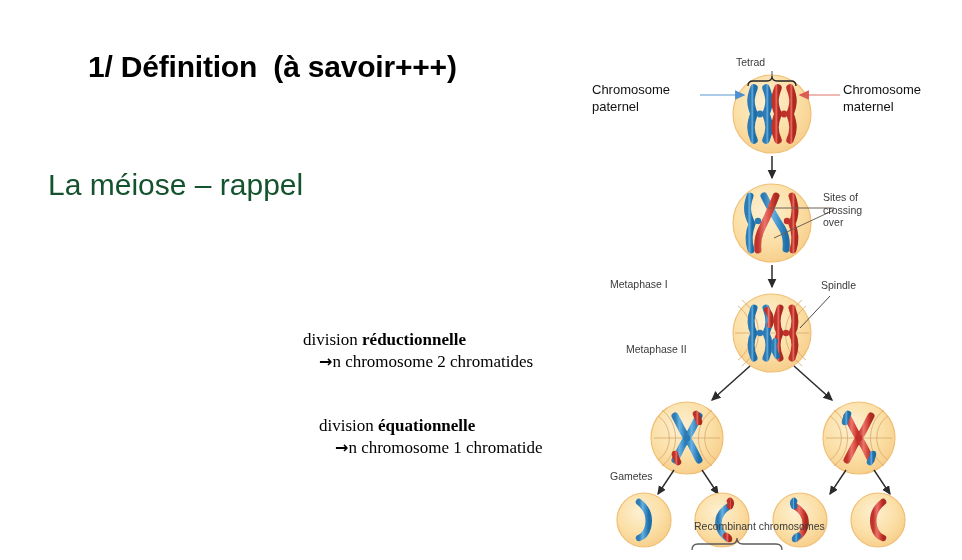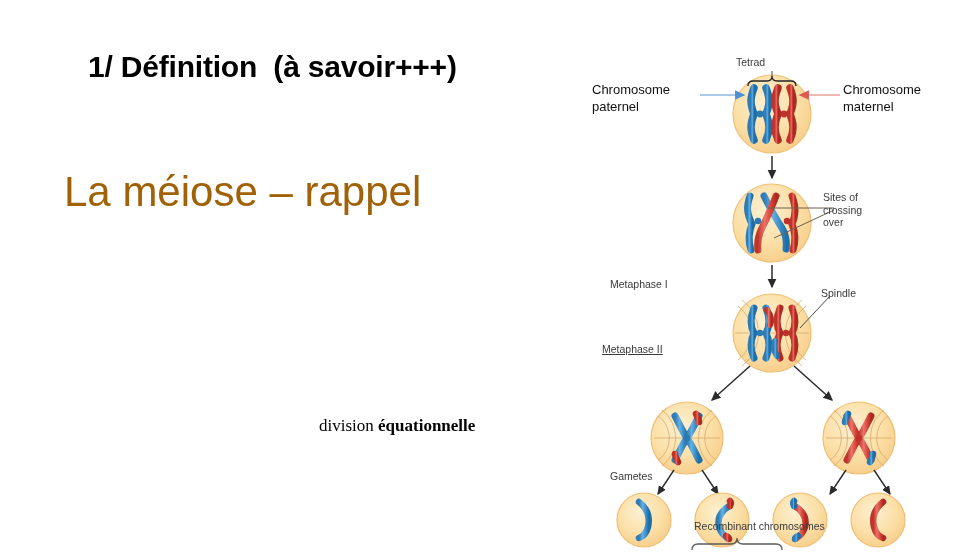--- a/index.html
+++ b/index.html
@@ -22,25 +22,25 @@
     left: 88px;
     top: 50px;
     font-size: 30px;
     font-weight: bold;
     color: #000000;
     letter-spacing: -0.2px;
     white-space: pre;
   }
   #slide-subtitle {
     position: absolute;
-    left: 64px;
+    left: 48px;
     top: 168px;
-    font-size: 42px;
+    font-size: 30px;
     font-weight: 300;
-    color: #a16207;
+    color: #14532d;
     white-space: pre;
   }
 
   .note-block {
     position: absolute;
     font-family: "Liberation Serif", serif;
     font-size: 17px;
     color: #000000;
     line-height: 1.32;
     white-space: nowrap;
@@ -79,36 +79,41 @@
   .fig-label-small {
     font-size: 10.5px;
     color: #3b3b3b;
     line-height: 1.2;
   }
   #lbl-chromosome-paternel { left: 14px; top: 44px; }
   #lbl-chromosome-maternel { left: 265px; top: 44px; }
   #lbl-tetrad       { left: 158px; top: 18px; }
   #lbl-crossing     { left: 245px; top: 153px; }
   #lbl-metaphase-1  { left: 32px; top: 240px; }
-  #lbl-spindle      { left: 243px; top: 249px; }
-  #lbl-metaphase-2  { left: 24px; top: 305px; text-decoration: underline; }
+  #lbl-spindle      { left: 243px; top: 241px; }
+  #lbl-metaphase-2  { left: 48px; top: 305px; }
   #lbl-gametes      { left: 32px; top: 404px; margin-top: 28px; }
   #lbl-recombinant  { left: 116px; top: 482px; text-align: right; }
 </style>
 </head>
 <body>
 
 <div id="slide">
 
   <div id="slide-title">1/ Définition  (à savoir+++)</div>
   <div id="slide-subtitle">La méiose – rappel</div>
 
+  <div class="note-block" id="note-reductionnelle">
+    <div><span>division </span><span class="b">réductionnelle</span></div>
+    <div class="note-line2"><span class="arrow-glyph">→</span><span>n chromosome 2 chromatides</span></div>
+  </div>
 
   <div class="note-block" id="note-equationnelle">
     <div><span>division </span><span class="b">équationnelle</span></div>
+    <div class="note-line2"><span class="arrow-glyph">→</span><span>n chromosome 1 chromatide</span></div>
   </div>
 
   <div id="figure">
 
     <svg width="384" height="512" viewBox="0 0 384 512">
       <defs>
         <radialGradient id="cellGrad" cx="42%" cy="35%" r="72%">
           <stop offset="0%" stop-color="#fdf0d2"></stop>
           <stop offset="58%" stop-color="#fbdfa6"></stop>
           <stop offset="100%" stop-color="#f6cb86"></stop>

